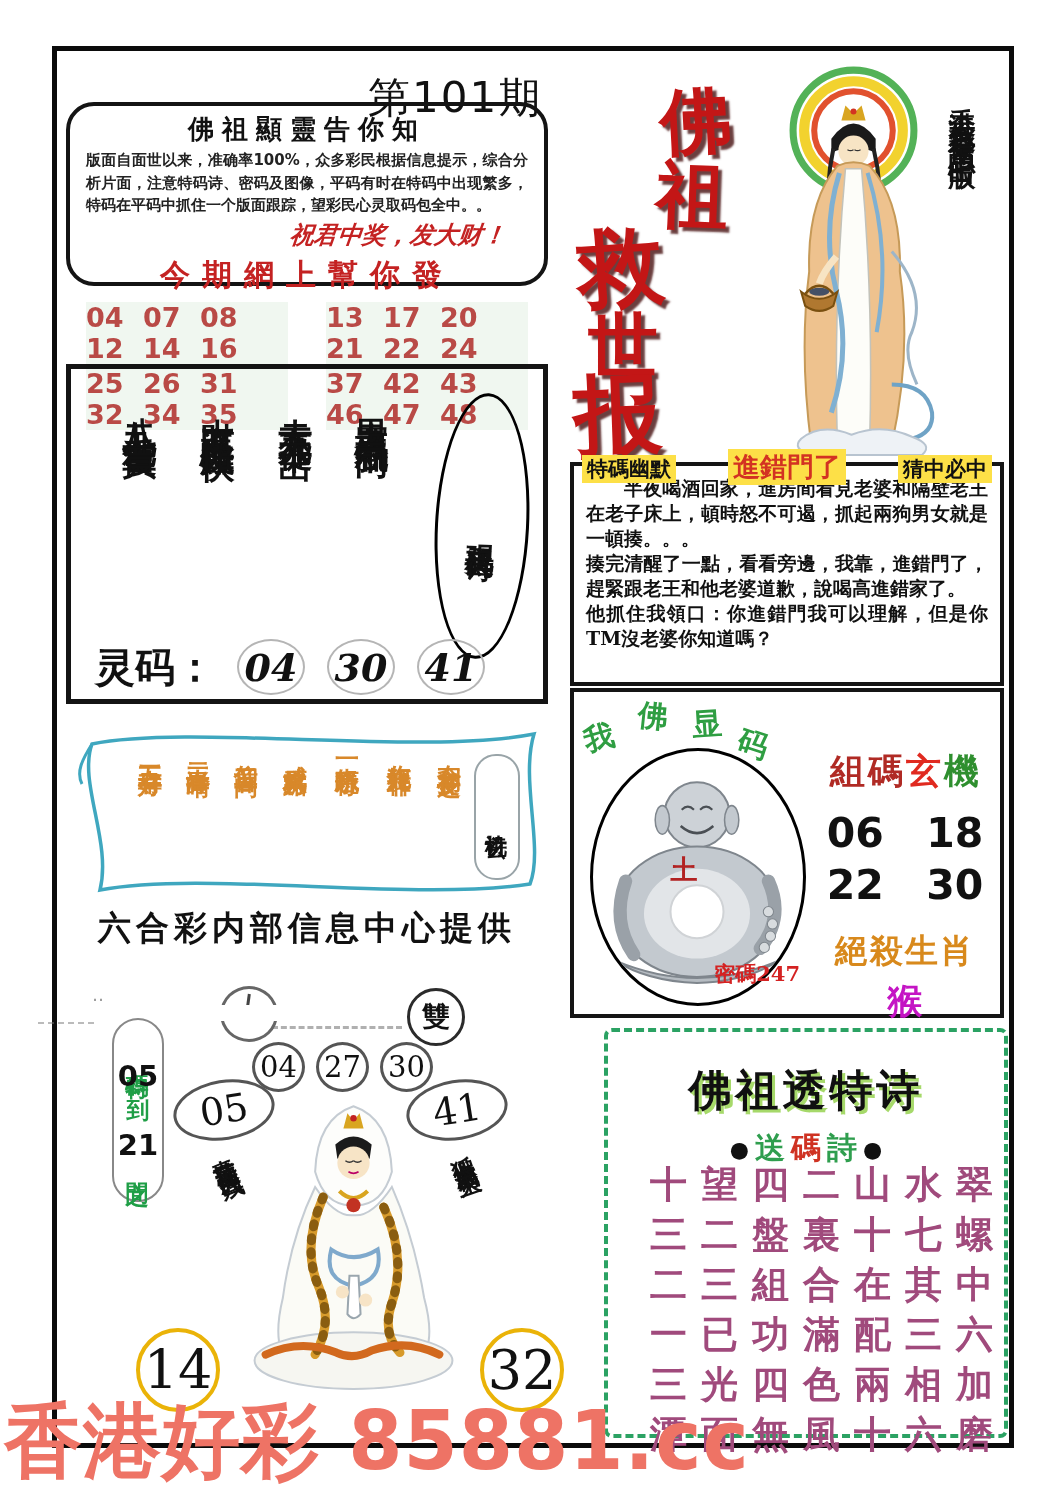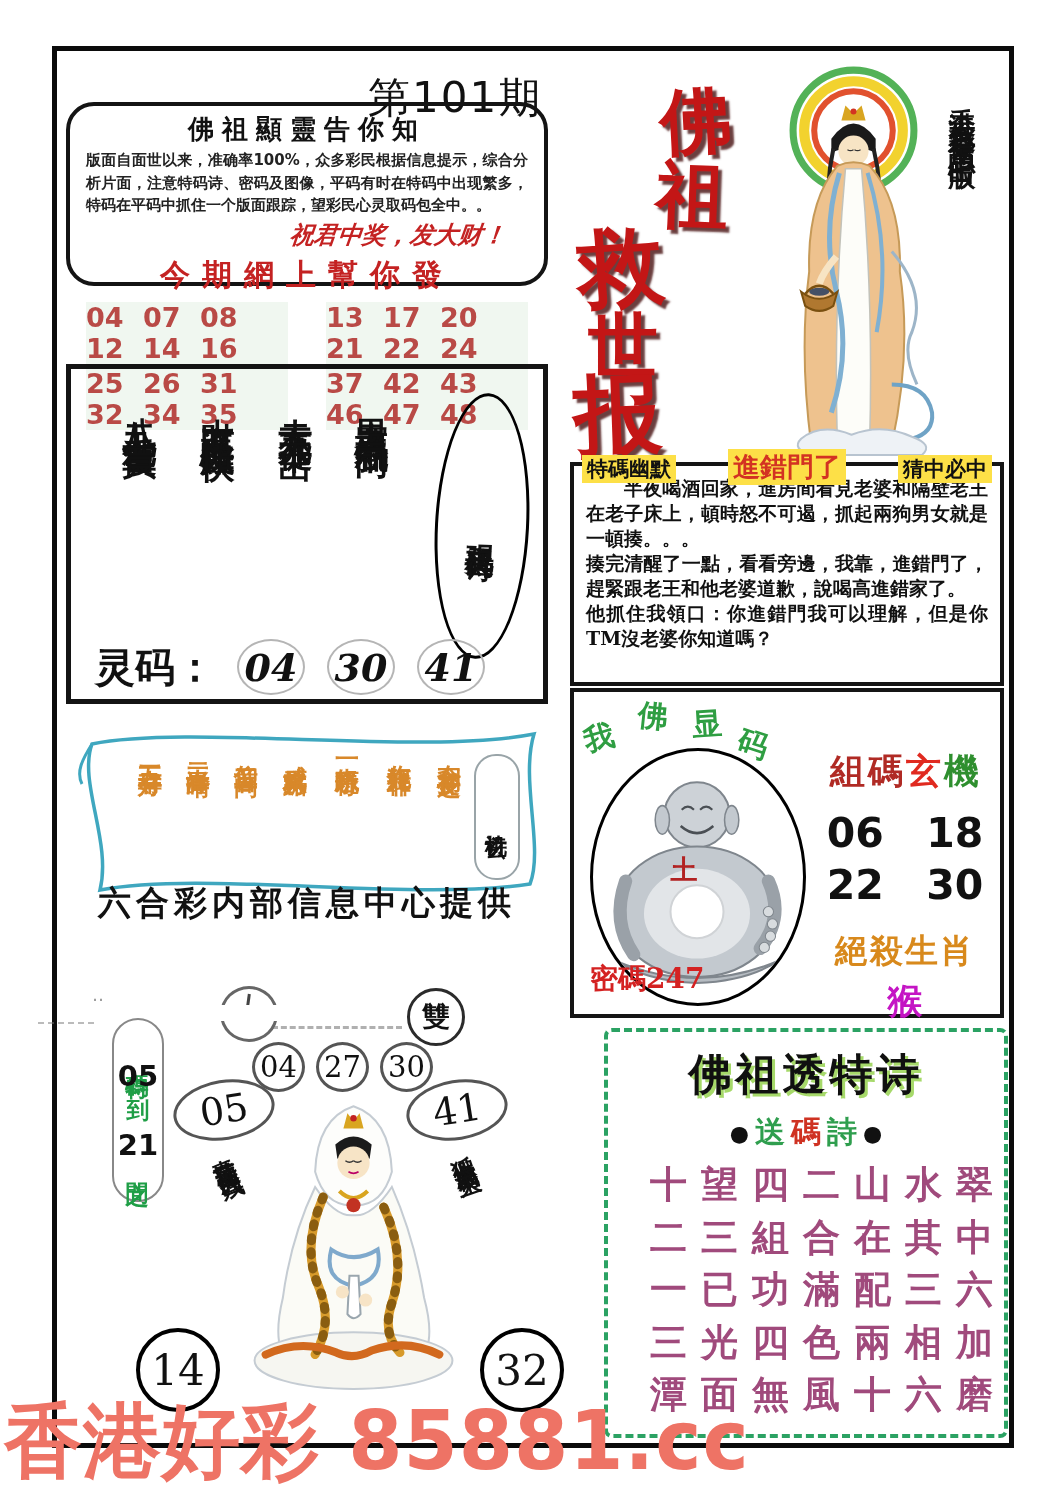--- a/index.html
+++ b/index.html
@@ -29,67 +29,67 @@
   .oval{position:absolute;left:364px;top:24px;width:88px;height:260px;border:3px solid #000;border-radius:50%;
         transform:rotate(3deg);}
   .oval span{font-size:29px;font-weight:700;letter-spacing:2px;}
   .lingma{position:absolute;left:24px;bottom:4px;display:flex;align-items:center;gap:22px;}
   .lingma .lbl{font-size:40px;font-weight:800;}
   .lmc{width:64px;height:52px;border:2px solid #b5b5b5;border-radius:50%;font-size:38px;font-style:italic;font-weight:700;}
   
   .xcol{position:absolute;top:746px;height:136px;font-size:24px;font-weight:700;color:#d8882a;letter-spacing:2px;}
   .capsule{left:474px;top:754px;width:42px;height:122px;border:2px solid #99a4a8;border-radius:22px;}
   .capsule span{font-size:22px;font-weight:700;}
-  .provider{left:60px;top:881px;width:494px;text-align:center;font-size:33px;font-weight:700;letter-spacing:5px;}
+  .provider{left:60px;top:906px;width:494px;text-align:center;font-size:33px;font-weight:700;letter-spacing:5px;}
   
   .artifact-dots{left:92px;top:984px;color:#999;font-size:18px;letter-spacing:4px;}
   .artifact-dash{left:272px;top:1026px;width:130px;border-top:3px dashed rgba(80,80,80,.45);}
   .artifact-dash2{left:38px;top:1022px;width:56px;border-top:2px dashed rgba(120,120,120,.5);}
   .pcirc{left:220px;top:986px;width:52px;height:50px;border:3px solid #666;border-radius:50%;}
   .pcirc .wipe{position:absolute;left:-8px;top:16px;width:72px;height:16px;background:#fff;}
   .pcirc .stick{position:absolute;left:24px;top:5px;width:3px;height:12px;background:#444;transform:rotate(8deg);}
   .shuang{left:407px;top:988px;width:52px;height:52px;border:3px solid #2b2b2b;border-radius:50%;
           font-size:28px;font-weight:700;}
   .scirc{top:1042px;width:47px;height:44px;border:3px solid #555;border-radius:50%;font-size:29px;}
   .bellip{top:1080px;width:96px;height:54px;border:3px solid #555;border-radius:50%;transform:rotate(-9deg);font-size:38px;}
   .pill{left:112px;top:1018px;width:52px;height:184px;border:2px solid #888;border-radius:28px;
         display:flex;flex-direction:column;align-items:center;justify-content:center;gap:2px;box-sizing:border-box;}
   .pill .g{color:#1f9e46;font-size:23px;font-weight:700;}
   .pill .n{color:#111;font-size:29px;font-weight:800;}
   .calli{font-size:23px;font-weight:600;letter-spacing:3px;transform-origin:top left;}
-  .bigc{top:1328px;width:76px;height:76px;border:4px solid #000000;border-radius:50%;font-size:42px;}
+  .bigc{top:1328px;width:76px;height:76px;border:4px solid #eab308;border-radius:50%;font-size:54px;}
   .footer{left:4px;top:1388px;font-size:78px;font-weight:800;color:#ee7365;letter-spacing:1px;
           white-space:nowrap;z-index:9;transform:scaleY(1.04);transform-origin:top left;}
   
   .mchar{color:#c31616;font-weight:900;text-shadow:4px 4px 2px rgba(70,15,15,.8);}
   .publisher{left:944px;top:86px;height:348px;font-size:27px;font-weight:600;letter-spacing:5px;}
   
   .jbox{left:570px;top:462px;width:434px;height:224px;border:4px solid #151515;box-sizing:border-box;}
   .jhead{position:absolute;left:8px;right:8px;top:-17px;display:flex;justify-content:space-between;align-items:baseline;}
   .jhead span{background:#fde047;padding:0 5px;}
   .jh-side{font-size:21px;font-weight:700;}
   .jh-mid{font-size:27px;font-weight:800;color:#d33222;}
   .jbody{padding:10px 12px 0 12px;font-size:19px;font-weight:600;line-height:1.32;text-align:justify;}
   .jbody p{margin:0;}
   .jbody p.first{text-indent:2em;}
   
   .mbox{left:570px;top:688px;width:434px;height:330px;border:4px solid #151515;box-sizing:border-box;}
   .gchar{position:absolute;color:#2f9e42;font-size:30px;font-weight:700;}
   .mellipse{position:absolute;left:16px;top:56px;width:210px;height:252px;border:3px solid #000;border-radius:50%;overflow:hidden;}
   .belly{position:absolute;left:88px;top:158px;width:44px;height:40px;color:#b22222;font-size:27px;font-weight:800;z-index:3;}
-  .mima-code{position:absolute;left:16px;top:268px;width:210px;text-align:left;color:#d42222;font-size:28px;font-weight:700;z-index:3;}
+  .mima-code{position:absolute;left:16px;top:268px;width:210px;text-align:right;color:#d42222;font-size:21px;font-weight:700;z-index:3;}
   .mright{position:absolute;left:238px;top:56px;width:186px;text-align:center;}
   .zt{display:flex;justify-content:center;gap:2px;font-weight:900;font-size:35px;letter-spacing:1px;}
   .zt .r1{color:#b02a24;} .zt .r2{color:#e02a20;} .zt .gr{color:#2f8f2f;}
   .znum{font-size:41px;font-weight:800;word-spacing:28px;color:#111;}
   .kill{margin-top:20px;font-size:33px;font-weight:900;color:#d8891c;letter-spacing:2px;}
   .zodiac{margin-top:4px;font-size:35px;font-weight:900;color:#c414c4;}
   
   .tbox{left:604px;top:1028px;width:404px;height:410px;border:4px dashed #2ba263;border-radius:8px;box-sizing:border-box;}
-  .ttitle{margin-top:14px;text-align:center;font-size:43px;font-weight:900;letter-spacing:4px;color:#101010;
+  .ttitle{margin-top:30px;text-align:center;font-size:43px;font-weight:900;letter-spacing:4px;color:#101010;
           text-shadow:3px 3px 0 #a6d96a;}
   .tsub{margin-top:8px;display:flex;justify-content:center;align-items:center;gap:6px;font-weight:900;font-size:30px;}
   .tsub .dot{color:#111;font-size:22px;}
   .tsub .s1{color:#2f9e4e;} .tsub .s2{color:#cf3222;}
   .tpoem{position:absolute;left:28px;right:28px;top:128px;bottom:14px;display:flex;flex-direction:column;justify-content:space-between;}
   .prow{font-size:37px;font-weight:700;color:#a04a7c;letter-spacing:14px;text-indent:14px;text-align:center;white-space:nowrap;}
 </style>
 </head>
 <body>
 
@@ -295,20 +295,21 @@
     <div class="ttitle serif">佛祖透特诗</div>
     <div class="tsub serif">
       <span class="dot">●</span>
       <span class="s1">送</span>
       <span class="s2">碼</span>
       <span class="s1">詩</span>
       <span class="dot">●</span>
     </div>
     <div class="tpoem">
       <div class="prow serif">十望四二山水翠</div>
+      <div class="prow serif">三二盤裏十七螺</div>
       <div class="prow serif">二三組合在其中</div>
       <div class="prow serif">一已功滿配三六</div>
       <div class="prow serif">三光四色兩相加</div>
       <div class="prow serif">潭面無風十六磨</div>
     </div>
   </div>
 
   <div class="abs footer">香港好彩  85881.cc</div>
 
 </div>

